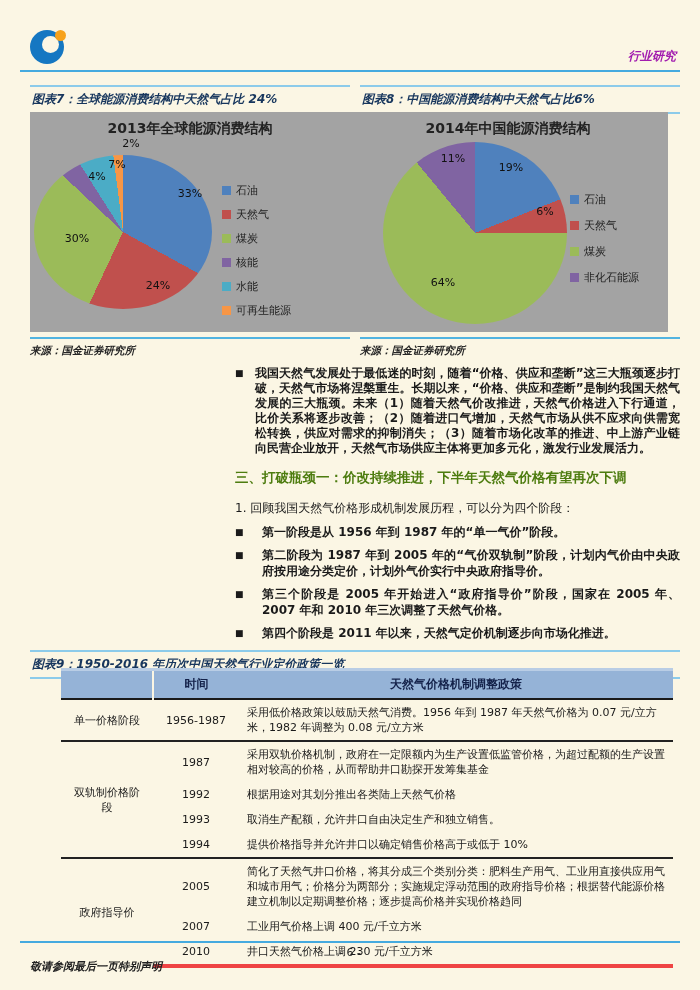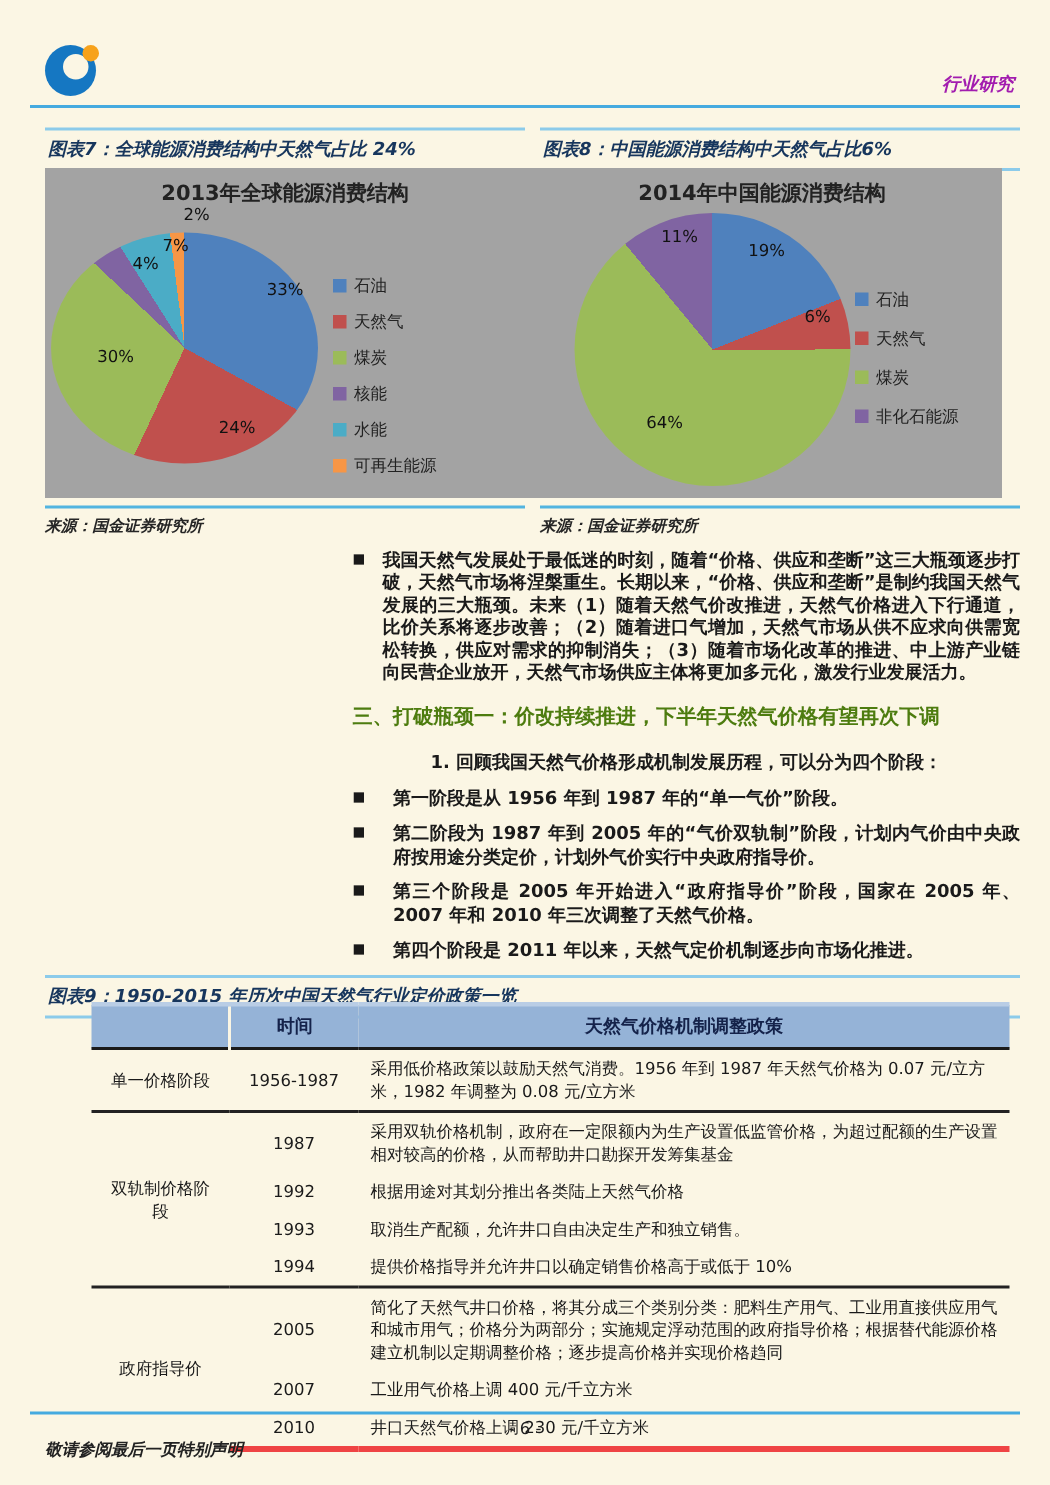--- a/index.html
+++ b/index.html
@@ -39,21 +39,21 @@
   .swatch { width:9px; height:9px; margin-right:5px; flex:0 0 auto; }
   .legend-label { font-size:11px; color:#222; white-space:nowrap; }
   .source { position:absolute; top:337px; width:320px; border-top:2px solid #52B4E0; padding-top:5px;
     font-size:10.5px; font-weight:bold; font-style:italic; color:#262626; }
   .source1 { left:30px; } .source2 { left:360px; }
   
   .body-block { position:absolute; left:235px; top:366px; width:445px; }
   .bullet-para { display:flex; font-size:12px; font-weight:bold; line-height:15px; text-align:justify; }
   .sq { flex:0 0 auto; width:20px; font-size:9px; line-height:15px; }
   .sec-heading { margin-top:13px; font-size:13.5px; font-weight:bold; color:#4d7c0f; }
-  .sub-heading { margin-top:13px; font-size:12px; font-weight:bold;text-align:center; }
+  .sub-heading { margin-top:13px; font-size:12px; font-weight:normal; }
   .stage-bullet { display:flex; margin-top:7px; font-size:12px; font-weight:bold; line-height:16px; text-align:justify; }
   .stage-bullet .sq { width:27px; line-height:16px; }
   
   .policy-table { position:absolute; left:61px; top:668px; width:612px; border-collapse:collapse; table-layout:fixed; }
   .policy-table col.c1 { width:92px; } .policy-table col.c2 { width:86px; } .policy-table col.c3 { width:434px; }
   .policy-table th { background:#95B3D7; border-top:3px solid #B9CDE5; border-bottom:1px solid #14532d;
     font-size:12px; font-weight:bold; color:#14224A; padding:5px 4px; text-align:center; }
   .policy-table th.th-stage { border-right:2px solid #FBF6E4; }
   .policy-table tr.hdr { border-bottom:2px solid #1a1a1a; }
   .policy-table td { font-size:11px; vertical-align:middle; padding:5px 8px; line-height:15px; }
@@ -163,21 +163,21 @@
     <div class="stage-bullet">
       <span class="sq">■</span>
       <span>第三个阶段是 2005 年开始进入“政府指导价”阶段，国家在 2005 年、2007 年和 2010 年三次调整了天然气价格。</span>
     </div>
     <div class="stage-bullet">
       <span class="sq">■</span>
       <span>第四个阶段是 2011 年以来，天然气定价机制逐步向市场化推进。</span>
     </div>
   </div>
 
-  <div class="fig-title fig9">图表9：1950-2015 年历次中国天然气行业定价政策一览</div>
+  <div class="fig-title fig9">图表9：1950-2016 年历次中国天然气行业定价政策一览</div>
   <table class="policy-table">
     <colgroup>
         <col class="c1">
         <col class="c2">
         <col class="c3">
       </colgroup>
     <tbody>
         <tr class="hdr">
       <th class="th-stage"></th>
       <th>时间</th>

